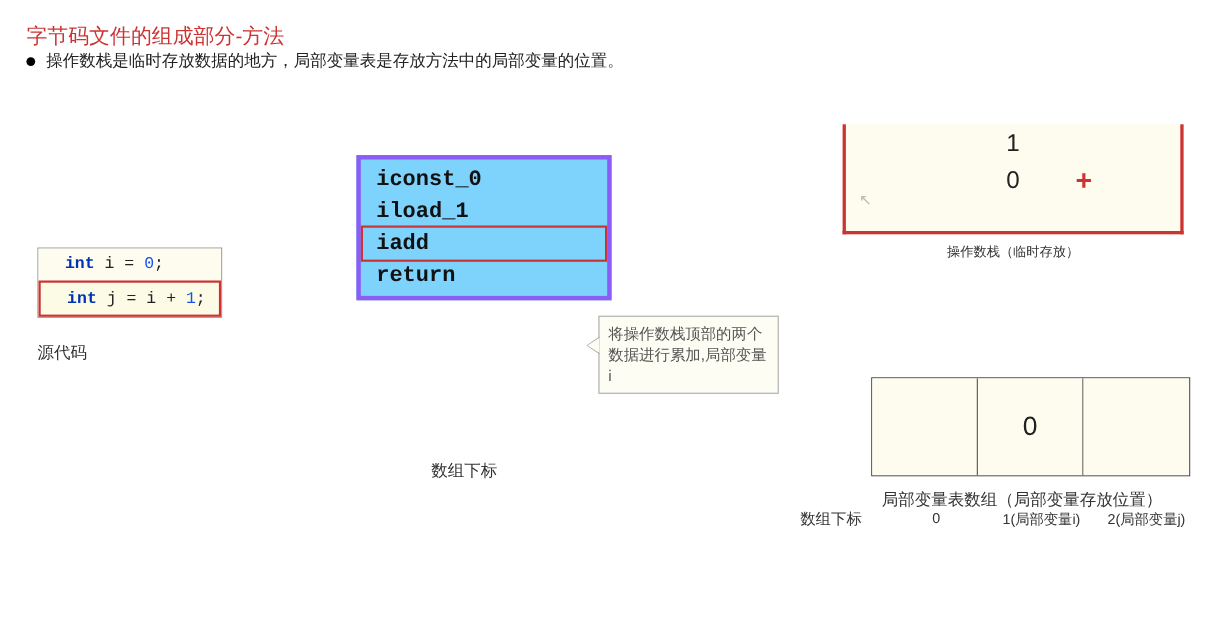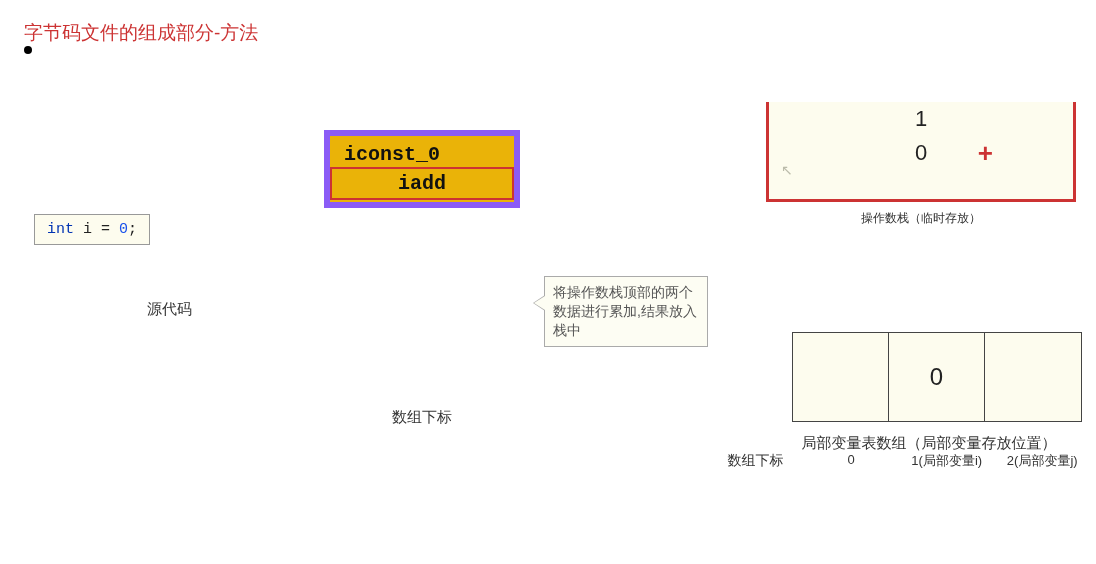--- a/index.html
+++ b/index.html
@@ -45,43 +45,42 @@
     font-family: Consolas, "Courier New", monospace;
     font-size: 15px;
     padding: 6px 12px;
     background: #fdfcee;
     white-space: pre;
   }
   .src-line.hl {
     border: 2px solid #c33;
     background: #fcfbe6;
   }
-  .kw { color: #0033b3; font-weight: normal; }
+  .kw { color: #0033b3; font-weight: bold; margin-left: 12px; }
   .num { color: #1750eb; }
-  .src-caption { text-align: right; padding-top: 18px; font-size: 15px; color: #333; }
+  .src-caption { text-align: left; padding-top: 18px; font-size: 15px; color: #333; }
 
   
   .byte-box {
     left: 300px; top: 28px;
-    border: 6px solid #8b5cf6;
-    background: #eab308;
+    border: 4px solid #8b5cf6;
+    background: #7dd3fc;
     padding: 4px 2px;
-    width: 196px;
+    width: 232px;
   }
   .byte-line {
     font-family: Consolas, "Courier New", monospace;
     font-size: 20px;
     font-weight: bold;
     padding: 3px 12px;
     color: #111;
   }
   .byte-line.hl {
     border: 2px solid #c33;
     margin: -2px;
-    text-align: center;
   }
   .byte-caption {
     text-align: center;
     padding-top: 14px;
     font-size: 15px;
     color: #333;
     left: 300px; top: 292px;
     width: 196px;
   }
 
@@ -182,36 +181,40 @@
     color: #333;
   }
 </style>
 </head>
 <body>
 
 <div class="title">字节码文件的组成部分-方法</div>
 
 <div class="bullet-line">
   <span class="bullet-dot"></span>
+  <span>操作数栈是临时存放数据的地方，局部变量表是存放方法中的局部变量的位置。</span>
 </div>
 
 <div class="main-area">
 
   <div class="abs src-box">
     <div class="src-line"><span class="kw">int</span><span> i = </span><span class="num">0</span><span>;</span></div>
+    <div class="src-line hl"><span class="kw">int</span><span> j = i + </span><span class="num">1</span><span>;</span></div>
   </div>
   <div class="abs src-caption" style="left:10px; top:180px; width:158px;">源代码</div>
 
   <div class="abs byte-box">
     <div class="byte-line">iconst_0</div>
+    <div class="byte-line">iload_1</div>
     <div class="byte-line hl">iadd</div>
+    <div class="byte-line">return</div>
   </div>
   <div class="abs byte-caption">数组下标</div>
 
-  <div class="abs callout">将操作数栈顶部的两个数据进行累加,结果放入栈中</div>
+  <div class="abs callout">将操作数栈顶部的两个数据进行累加,局部变量i</div>
 
   <div class="abs stack-box">
     <div class="stack-item">1</div>
     <div class="stack-item">0</div>
     <span class="stack-plus">+</span>
     <span class="mouse-ptr">↖</span>
   </div>
   <div class="abs stack-caption">操作数栈（临时存放）</div>
 
   <div class="abs lvt-box">

